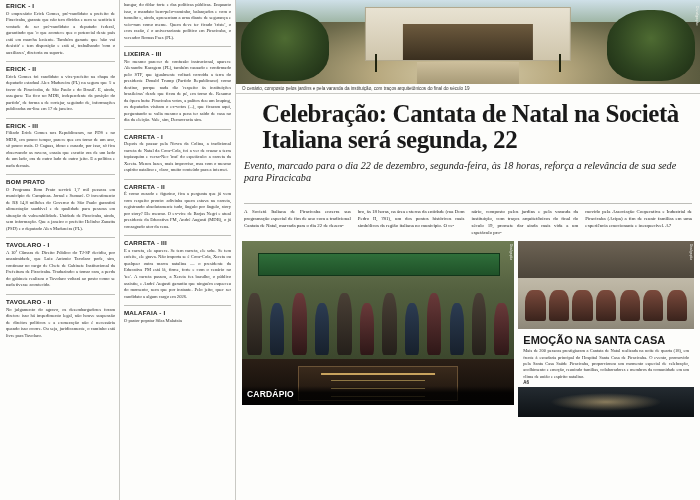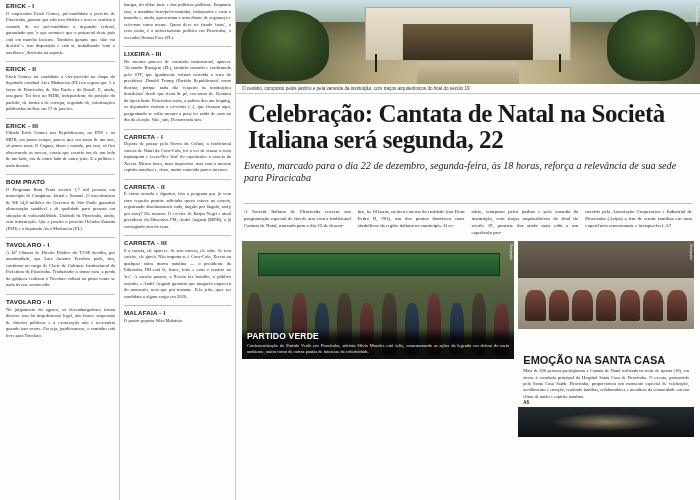--- a/index.html
+++ b/index.html
@@ -77,21 +77,21 @@
   }
   .caption{
     font-family:"Liberation Sans", sans-serif;
     font-size:4.6px;color:#333;padding:2px 6px 2px 6px;
     border-bottom:1px solid #c9c9c4;
   }
 
   .headline{
     font-family:"Liberation Serif", serif;
     font-weight:bold;font-size:25px;line-height:1.04;
-    margin:7px 8px 0 12px;letter-spacing:-.4px;
+    margin:7px 8px 0 26px;letter-spacing:-.4px;
   }
   .subhead{
     font-style:italic;font-size:10.2px;line-height:1.22;
     margin:7px 8px 18px 8px;
   }
   .hr-thin{border:0;border-top:1px solid #bdbdb8;margin:0 8px 4px 8px;}
 
   .lede{
     display:flex;gap:7px;margin:0 8px 5px 8px;
   }
@@ -179,21 +179,21 @@
   .cap-body{font-size:4.5px;line-height:1.42;text-align:justify;margin:0;color:#2a2a2a;}
   .cap-over{
     position:absolute;left:0;bottom:0;width:100%;box-sizing:border-box;
     padding:3px 5px 4px 5px;
     background:linear-gradient(rgba(0,0,0,0), rgba(0,0,0,.78) 35%);
     color:#fff;
   }
   .cap-over .cap-body{color:#f0f0ea;}
   .pagenum{font-weight:bold;font-family:"Liberation Sans", sans-serif;}
 
-  .santa-block{padding:3px 5px 0 5px;margin-top:20px;}
+  .santa-block{padding:3px 5px 0 5px;}
   .santa-title{
     font-family:"Liberation Sans", sans-serif;
     font-weight:bold;font-size:11px;margin:2px 0 2px 0;
   }
 </style>
 </head>
 <body>
 
 <div class="page">
 
@@ -298,26 +298,28 @@
             <span class="p"></span>
             <span class="p"></span>
             <span class="p"></span>
             <span class="p"></span>
             <span class="p"></span>
             <span class="p"></span>
             <span class="p"></span>
             <span class="p"></span>
           </div>
           <span class="vcred">Divulgação</span>
+        </div>
+
+        <div class="ph ph-menu">
+          <div class="card"></div>
           <div class="cap-over">
-            <p class="cap-title white">PARTIDO VERDE</p>
-            <p class="cap-body">Confraternização do Partido Verde em Piracicaba, ativista Silvia Morales está feliz, comemorando as ações da legenda em defesa do meio ambiente, assim como de outras pautas de interesse da coletividade.</p>
+            <p class="cap-title white">CARDÁPIO</p>
           </div>
         </div>
-
       </div>
 
       <div class="panel panel-narrow">
         <div class="ph ph-santa">
           <div class="stage"></div>
           <div class="row">
             <i></i>
             <i></i>
             <i></i>
             <i></i>

